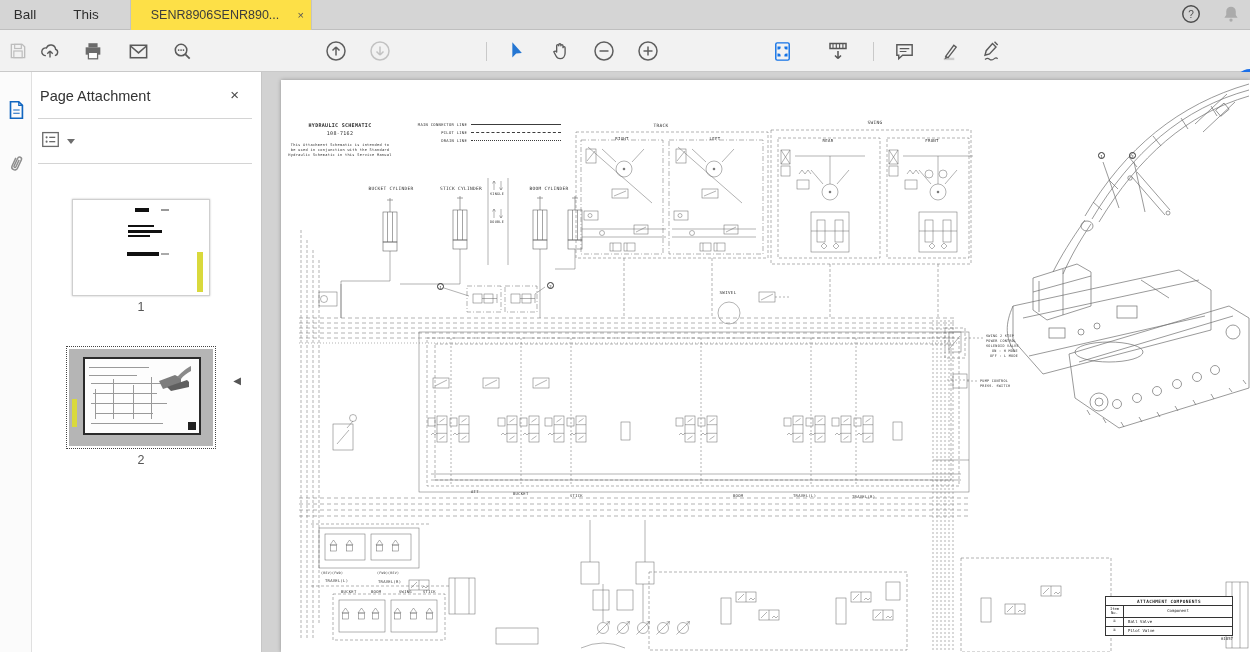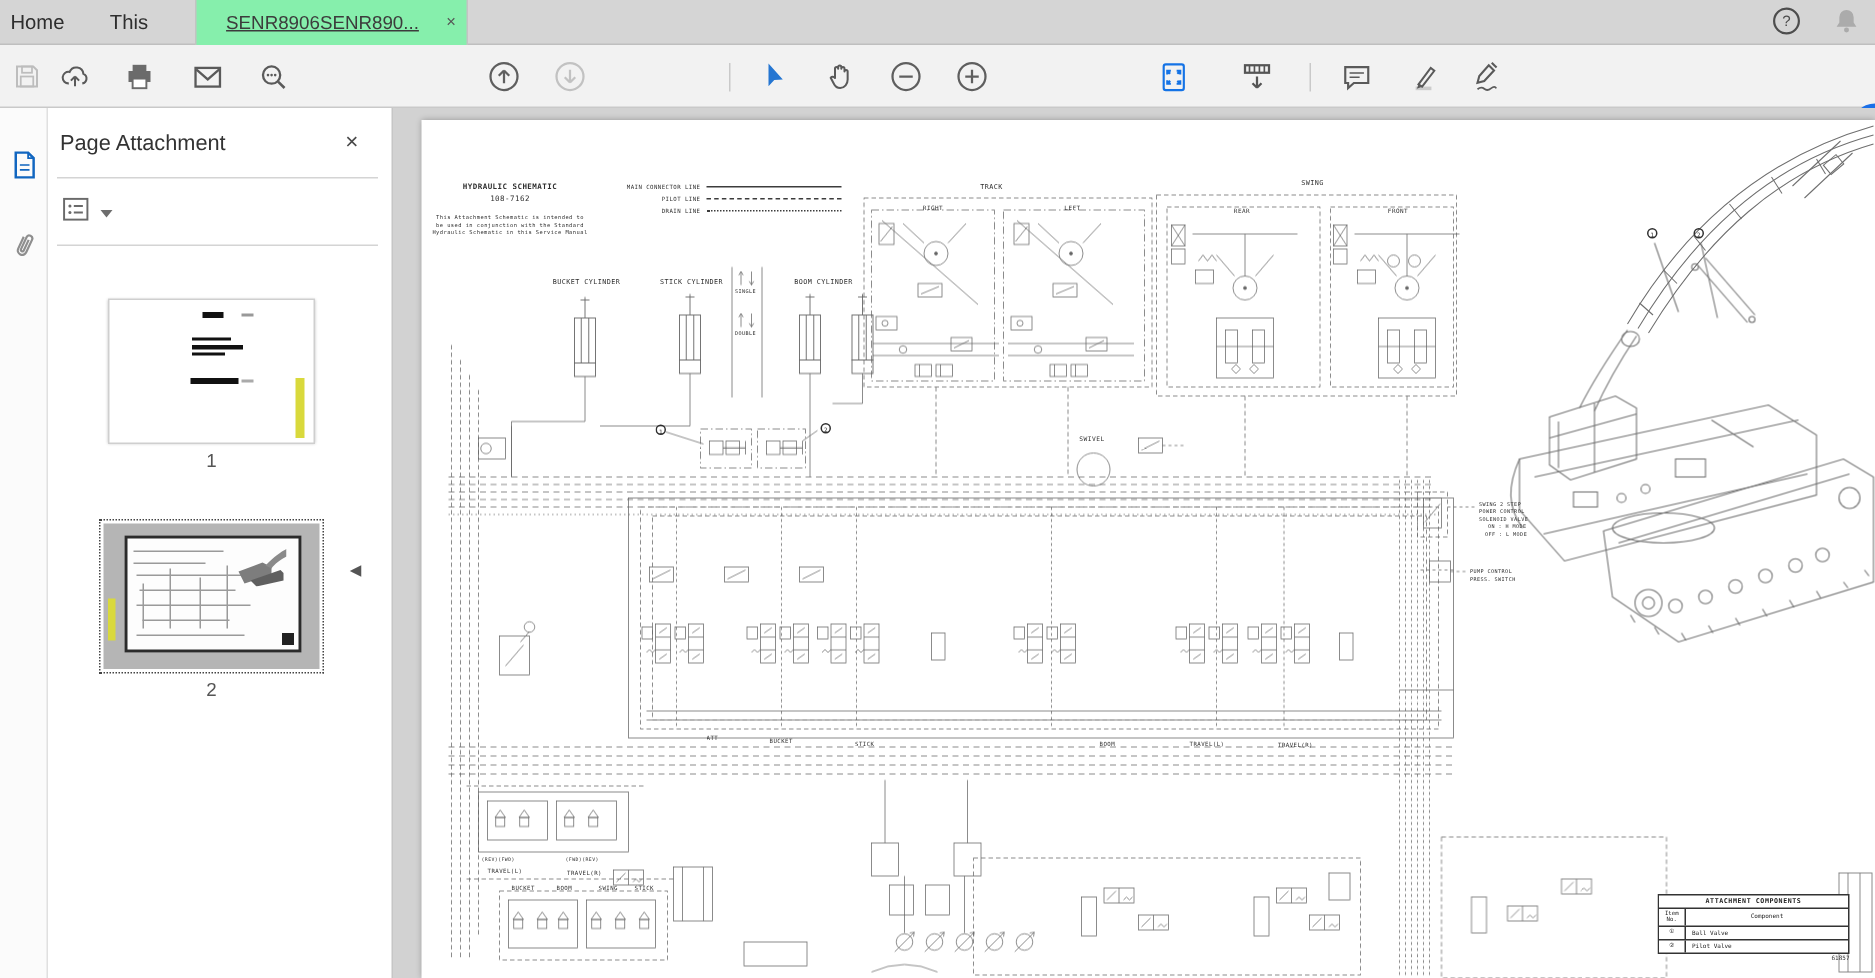--- a/index.html
+++ b/index.html
@@ -4,21 +4,21 @@
 <style>
   html,body{margin:0;padding:0;background:#e9e9e9;}
   *{box-sizing:border-box;}
   .app{position:relative;width:1250px;height:652px;overflow:hidden;background:#d2d2d2;
        font-family:"Liberation Sans",sans-serif;-webkit-font-smoothing:antialiased;}
   
   .tabbar{position:absolute;left:0;top:0;width:1250px;height:30px;background:#d5d5d5;border-bottom:1px solid #bfbfbf;}
   .tab{position:absolute;top:0;height:30px;line-height:30px;font-size:13.5px;color:#2e2e2e;text-align:center;cursor:default;}
   .tab-home{left:0;width:50px;}
   .tab-tools{left:58px;width:56px;}
-  .tab-doc{left:130px;width:182px;background:#86efac;border-left:1px solid #c3c3c3;border-right:1px solid #c3c3c3;font-size:12.5px;color:#3c3c3c;padding:0 22px 0 10px;white-space:nowrap;overflow:hidden;text-decoration:underline;}
+  .tab-doc{left:130px;width:182px;background:#fde047;border-left:1px solid #c3c3c3;border-right:1px solid #c3c3c3;font-size:12.5px;color:#3c3c3c;padding:0 22px 0 10px;white-space:nowrap;overflow:hidden;}
   .tab-close{position:absolute;right:7px;top:0;font-size:11px;color:#555;line-height:30px;}
   .tabbar-right{position:absolute;right:8px;top:3px;display:flex;gap:18px;align-items:center;}
   
   .toolbar{position:absolute;left:0;top:30px;width:1250px;height:42px;background:#f2f2f2;border-bottom:1px solid #c9c9c9;}
   .tbtn{position:absolute;top:9px;width:24px;height:24px;display:flex;align-items:center;justify-content:center;}
   .tdiv{position:absolute;top:12px;width:1px;height:19px;background:#c9c9c9;}
   .pagebox{position:absolute;left:408px;top:45px;width:32px;height:21px;}
   .pagebox input{width:32px;height:21px;border:1px solid #b3b3b3;background:#fff;font-size:12px;text-align:center;color:#333;font-family:"Liberation Sans",sans-serif;padding:0;}
   .pagetotal{position:absolute;left:447px;top:49px;font-size:12.5px;color:#444;}
   .zoomval{position:absolute;left:686px;top:49px;width:46px;font-size:12.5px;color:#444;text-align:right;border-bottom:1px solid #cfcfcf;}
@@ -68,21 +68,21 @@
   .att-c2{flex:1;font-size:4px;padding:1.5px 0 1.5px 4px;}
   .att-head .att-c2{text-align:center;padding-left:0;}
   .drawing-no{position:absolute;left:900px;top:556px;width:52px;text-align:right;font-family:"DejaVu Sans Mono",monospace;font-size:4px;color:#333;}
 </style>
 </head>
 <body>
 
 <div class="app">
 
   <div class="tabbar">
-    <div class="tab tab-home">Home</div>
+    <div class="tab tab-home">Ball</div>
     <div class="tab tab-tools">This</div>
     <div class="tab tab-doc">
       <span>SENR8906SENR890...</span>
       <span class="tab-close">×</span>
     </div>
     <div class="tabbar-right">
       <span>
         <svg width="22" height="22" viewBox="0 0 24 24">
           <circle cx="12" cy="12" r="9" fill="none" stroke="#4d4d4d" stroke-width="1.6"></circle>
           <text x="12" y="16" font-size="11" text-anchor="middle" fill="#4d4d4d" font-family="Liberation Sans,sans-serif">?</text>

